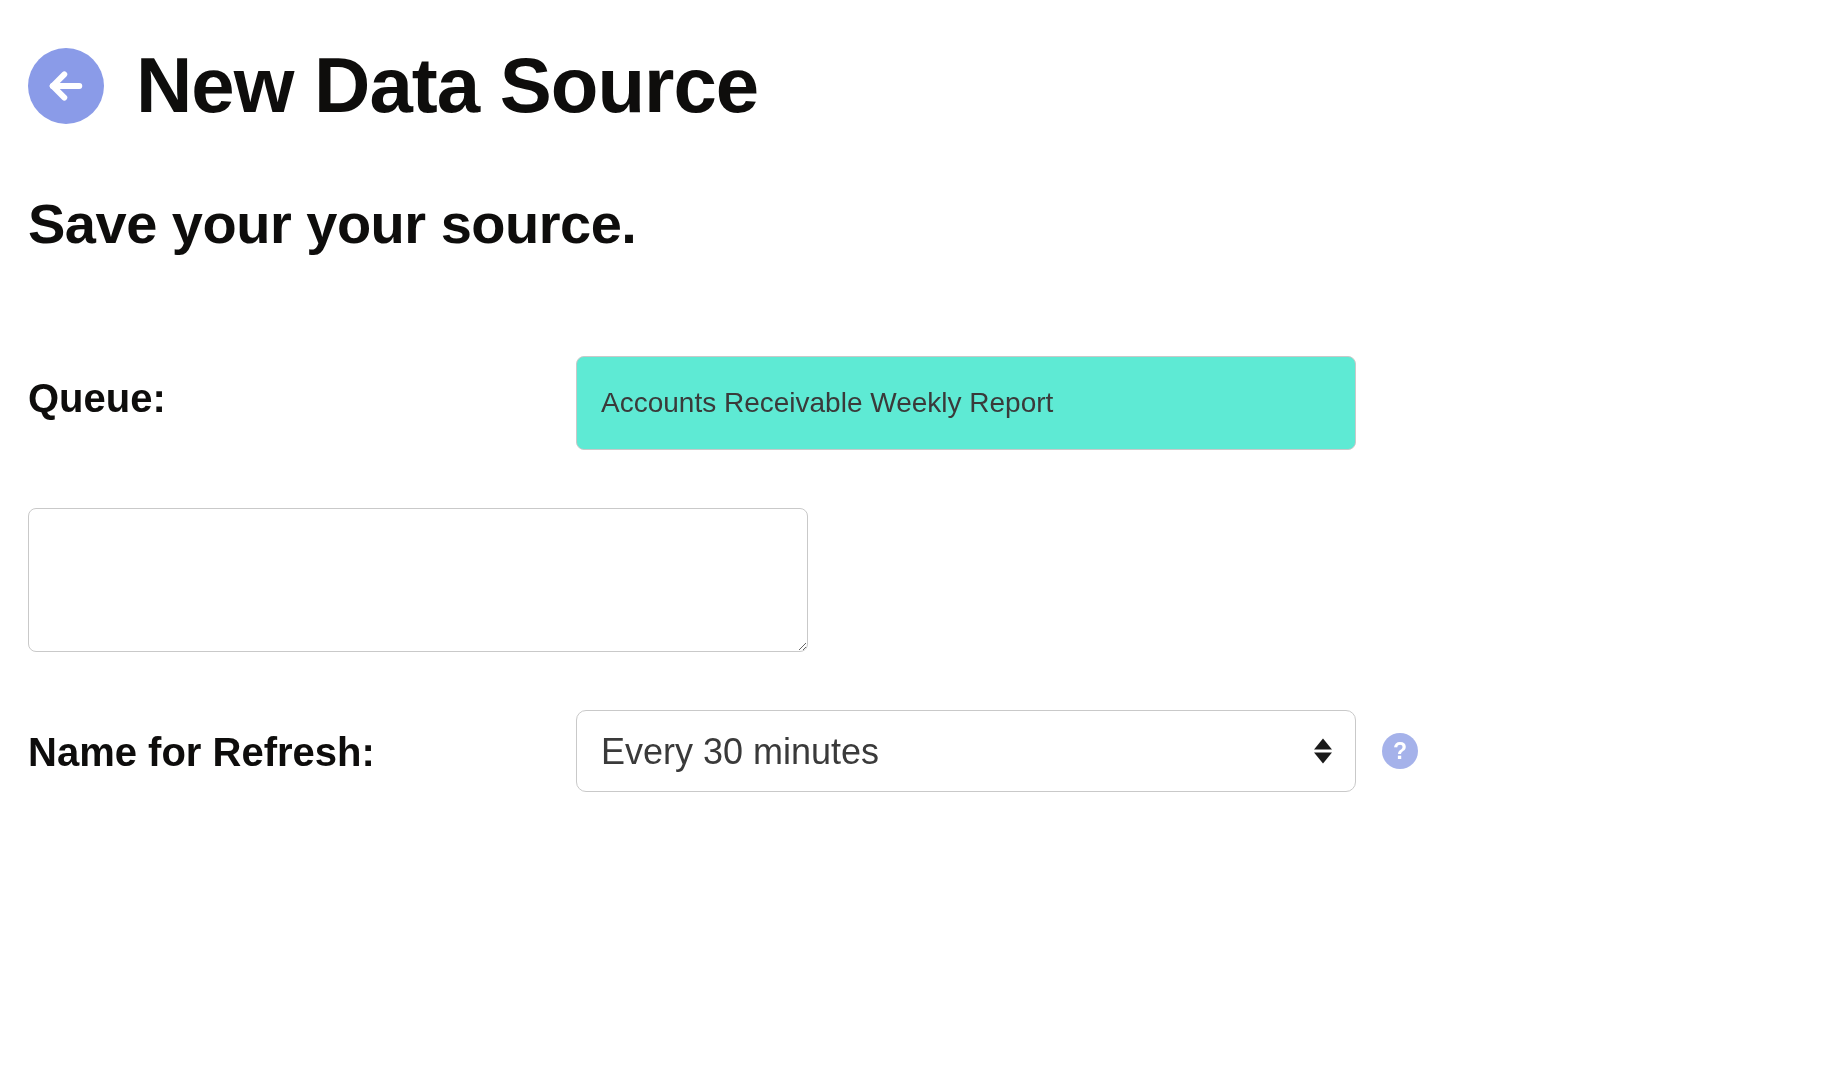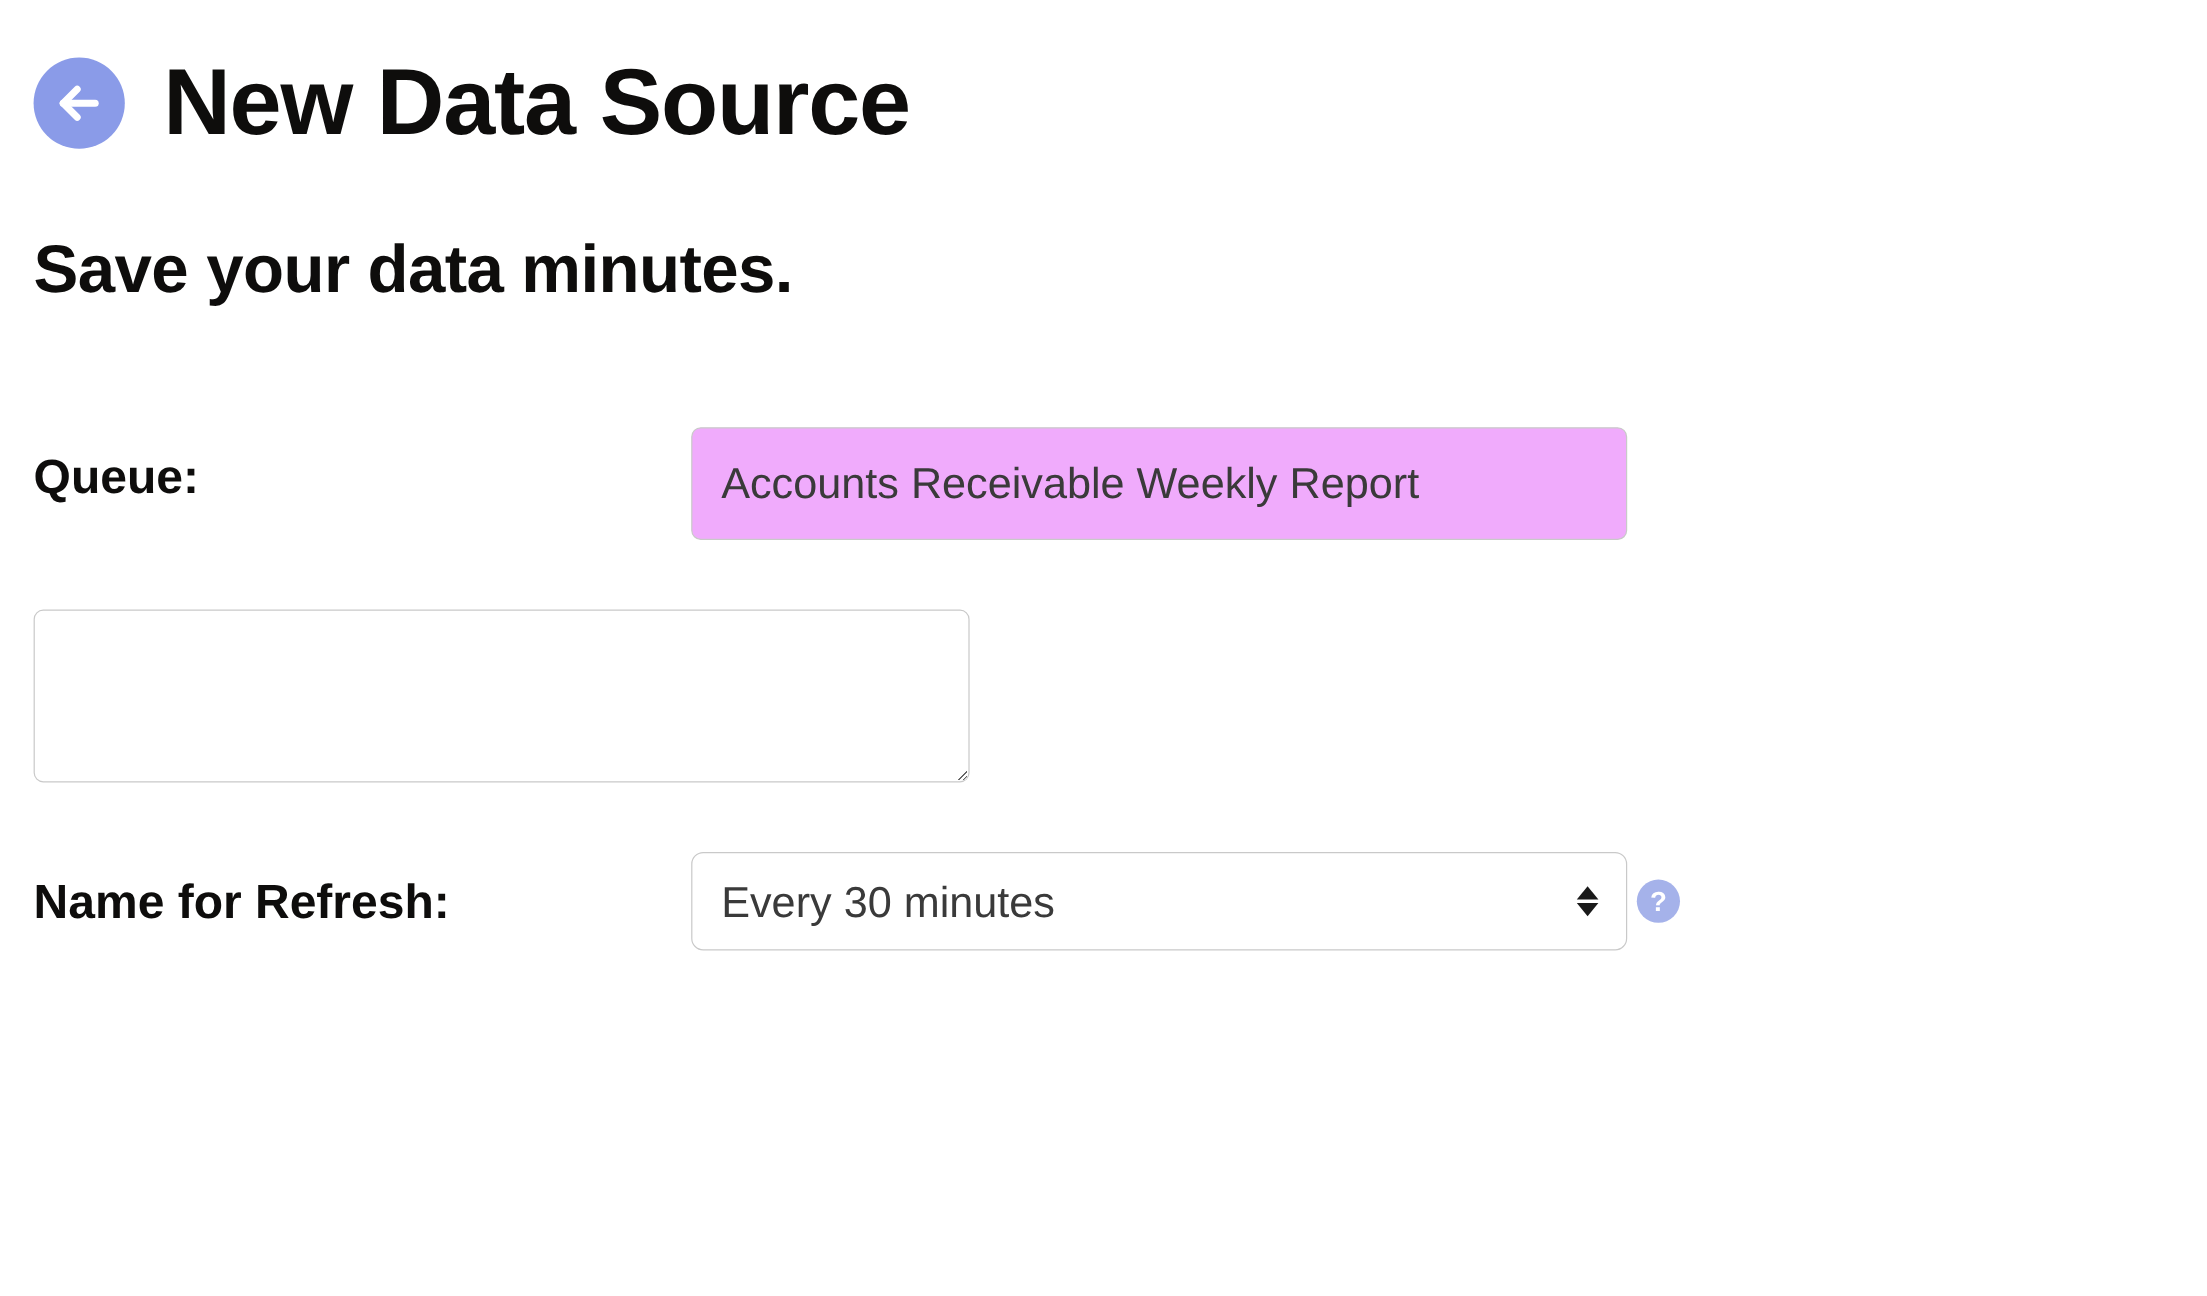--- a/index.html
+++ b/index.html
@@ -76,43 +76,43 @@
       padding-top: 20px;
       flex-shrink: 0;
     }
 
     .text-input {
       width: 780px;
       height: 94px;
       border: 1px solid #c9c9c9;
       border-radius: 8px;
       padding: 0 24px;
-      font-size: 36px;
+      font-size: 28px;
       font-family: inherit;
       color: #3a3a3a;
-      background: #f0abfc;
+      background: #5eead4;
     }
 
     .textarea-input {
       width: 780px;
       height: 144px;
       border: 1px solid #c9c9c9;
       border-radius: 8px;
       padding: 16px 24px;
       font-size: 36px;
       font-family: inherit;
       color: #3a3a3a;
       resize: both;
       background: #ffffff;
     }
 
     .select-container {
       display: flex;
       align-items: center;
-      gap: 8px;
+      gap: 26px;
       justify-content: space-between;
     }
 
     .select-wrapper {
       position: relative;
       width: 780px;
     }
 
     .select-wrapper select {
       width: 100%;
@@ -177,21 +177,21 @@
 <div class="header-row">
   <button class="back-button">
     <svg viewBox="0 0 24 24">
       <line x1="20" y1="12" x2="4" y2="12"></line>
       <polyline points="11 5 4 12 11 19"></polyline>
     </svg>
   </button>
   <h1 class="page-title">New Data Source</h1>
 </div>
 
-<h2 class="subtitle">Save your data minutes.</h2>
+<h2 class="subtitle">Save your your source.</h2>
 
 <div class="form-row">
   <label class="form-label">Queue:</label>
   <input type="text" class="text-input" value="Accounts Receivable Weekly Report" style="">
 </div>
 
 <div class="form-row">
   <textarea class="textarea-input" style=""></textarea>
 </div>
 

